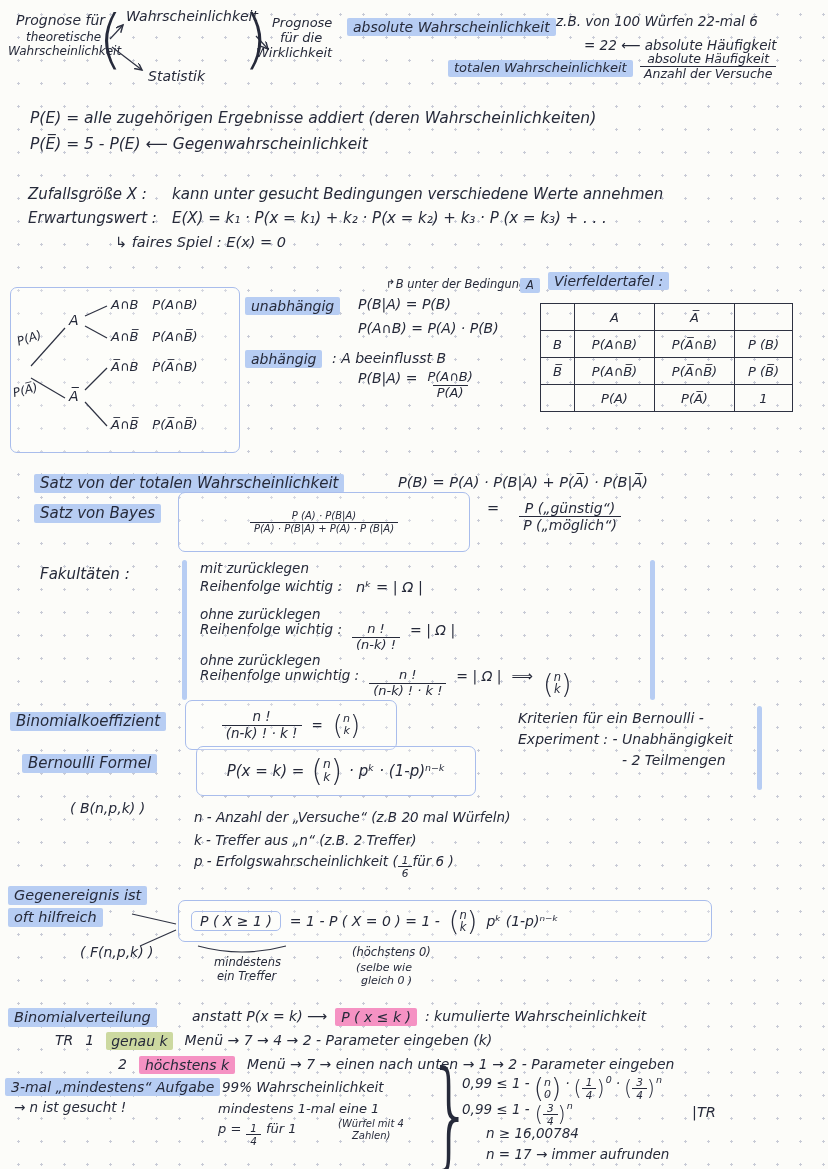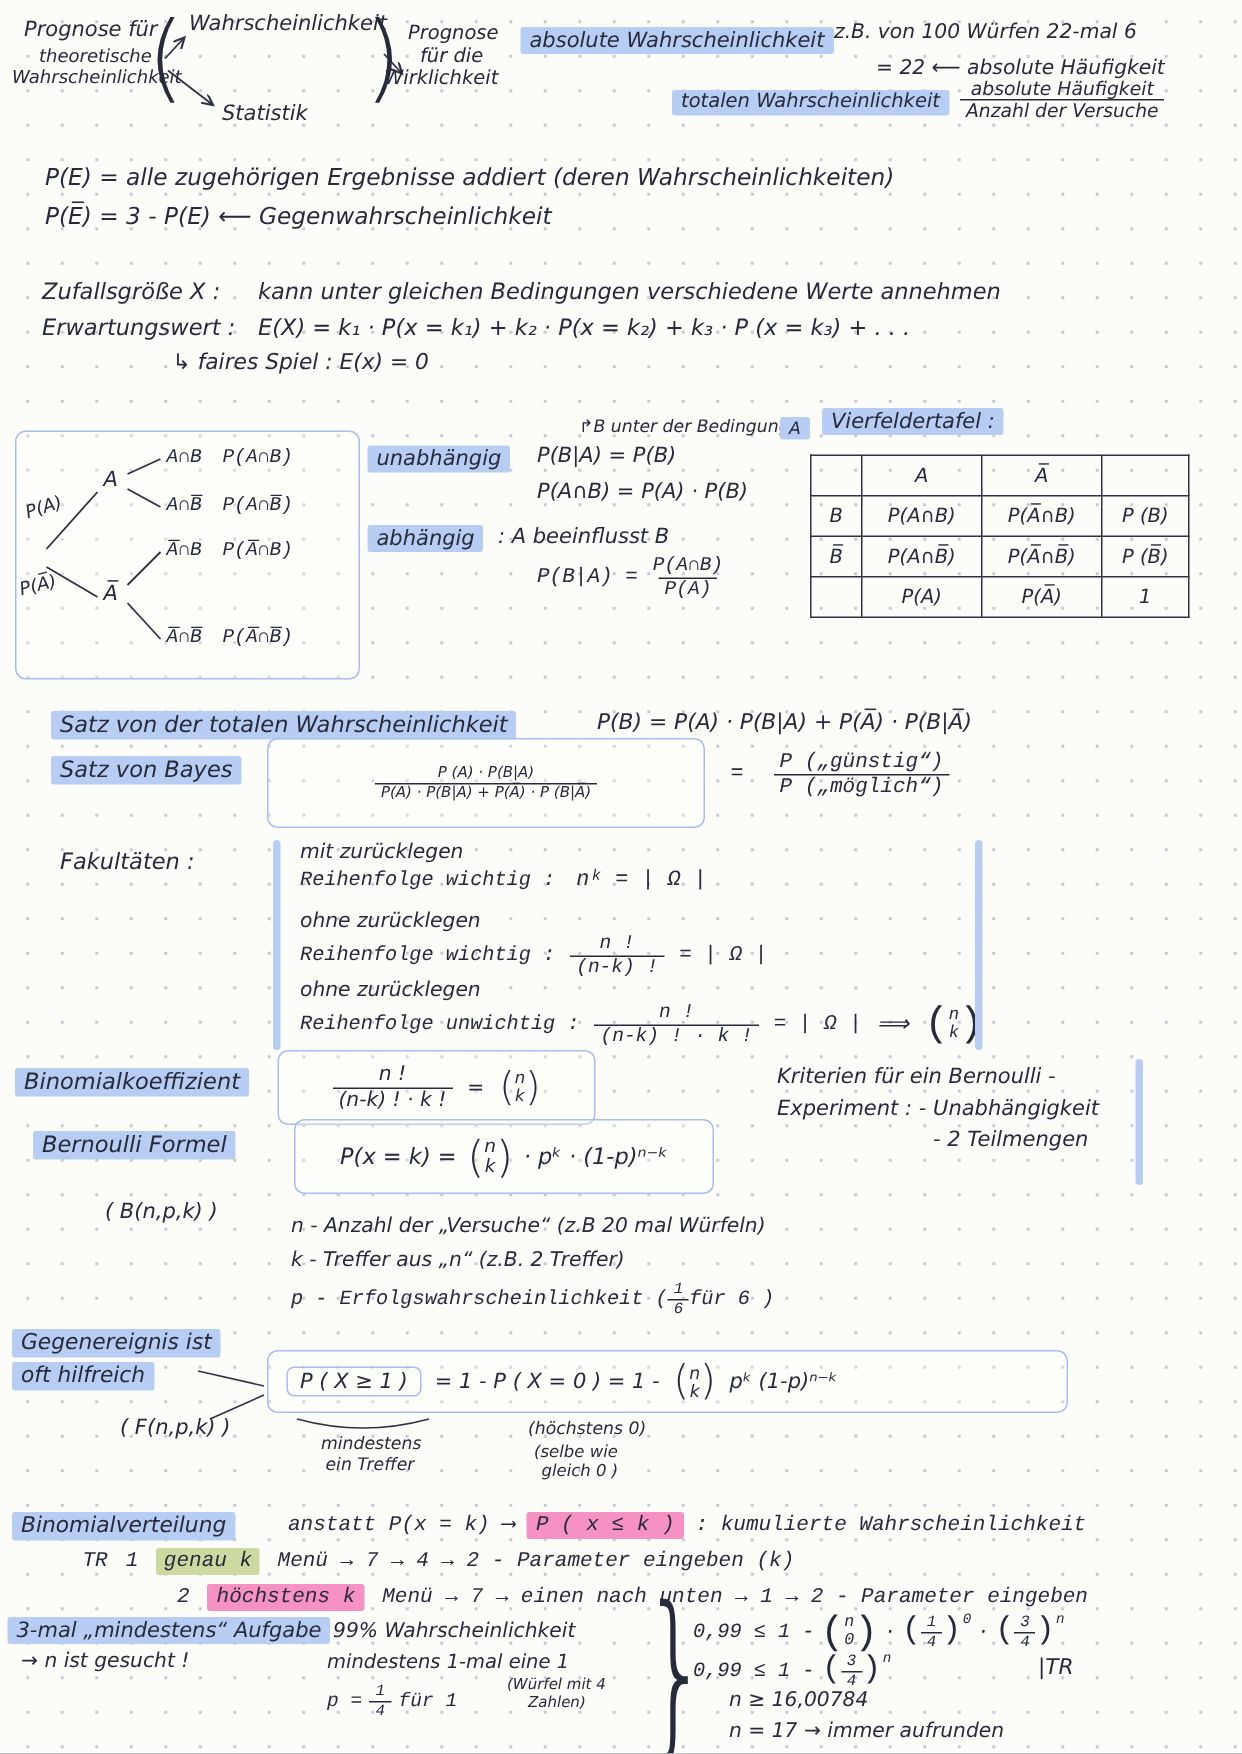--- a/index.html
+++ b/index.html
@@ -27,21 +27,21 @@
   .frac { display:inline-flex; flex-direction:column; align-items:center; vertical-align:middle; line-height:1.15; }
   .frac > .fn { padding:0 4px; }
   .frac > .fd { padding:0 4px; border-top:1.4px solid #262a3a; }
   .f10 { font-size:10.5px; } .f12 { font-size:12.5px; } .f13 { font-size:13px; }
   .binom { display:inline-flex; align-items:center; vertical-align:middle; }
   .binom .bp { font-size:1.95em; font-weight:300; line-height:0.85; font-style:normal; }
   .binom .bs { display:inline-flex; flex-direction:column; align-items:center; line-height:1.05; font-size:0.82em; }
   .fp { font-size:1.55em; font-weight:300; font-style:normal; line-height:0.9; }
   .pgroup { display:inline-flex; align-items:center; }
   .e { font-size:9.5px; transform:translateY(-8px); margin-left:1px; }
-  .eqrow { display:inline-flex; align-items:center; gap:6px;font-family:Liberation Mono, monospace; }
+  .eqrow { display:inline-flex; gap:6px; }
   table.vft { position:absolute; border-collapse:collapse; font-size:13px; }
   table.vft td { border:1.5px solid #2e3242; text-align:center; height:27px; padding:1px 4px; }
   table.vft td.c0{min-width:34px} table.vft td.c1{min-width:80px}
   table.vft td.c2{min-width:80px} table.vft td.c3{min-width:58px}
   svg.ov { position:absolute; overflow:visible; }
   .bigpar { position:absolute; font-size:64px; font-weight:200; font-style:normal; line-height:1.05; }
   .brace { position:absolute; font-size:118px; font-weight:200; font-style:normal; line-height:0.82; transform:scaleX(0.6); transform-origin:left top; }
 </style>
 </head>
 <body>
@@ -74,24 +74,24 @@
   <div class="t s135" style="left:584px;top:38px">= 22 ⟵ absolute Häufigkeit</div>
   <div class="t s13 hl" style="left:448px;top:60px">totalen Wahrscheinlichkeit</div>
   <div class="t" style="left:640px;top:52px">
     <span class="frac f12">
       <span class="fn">absolute Häufigkeit</span>
       <span class="fd">Anzahl der Versuche</span>
     </span>
   </div>
 
   <div class="t s155" style="left:30px;top:110px">P(E) = alle zugehörigen Ergebnisse   addiert  (deren Wahrscheinlichkeiten)</div>
-  <div class="t s155" style="left:30px;top:136px">P(E̅) = 3 - P(E)   ⟵   Gegenwahrscheinlichkeit</div>
+  <div class="t s155" style="left:30px;top:136px">P(E̅) = 5 - P(E)   ⟵   Gegenwahrscheinlichkeit</div>
 
   <div class="t s15" style="left:28px;top:186px">Zufallsgröße  X :</div>
-  <div class="t s15" style="left:172px;top:186px">kann  unter  gleichen  Bedingungen  verschiedene  Werte  annehmen</div>
+  <div class="t s15" style="left:172px;top:186px">kann  unter  gesucht  Bedingungen  verschiedene  Werte  annehmen</div>
   <div class="t s15" style="left:28px;top:210px">Erwartungswert :</div>
   <div class="t s15" style="left:172px;top:210px">E(X) = k₁ · P(x = k₁)  +  k₂ · P(x = k₂) +  k₃ · P (x = k₃) +  . . .</div>
   <div class="t s145" style="left:115px;top:234px">↳ faires  Spiel :   E(x) = 0</div>
 
   <div class="bluebox" style="left:10px;top:287px;width:230px;height:166px">
     <svg class="ov" style="left:0;top:0" width="230" height="166">
       <g fill="none" stroke="#2e3242" stroke-width="1.2">
         <path d="M20,78 L54,40"></path>
           <path d="M20,90 L54,110"></path>
         <path d="M74,28 L96,18"></path>

